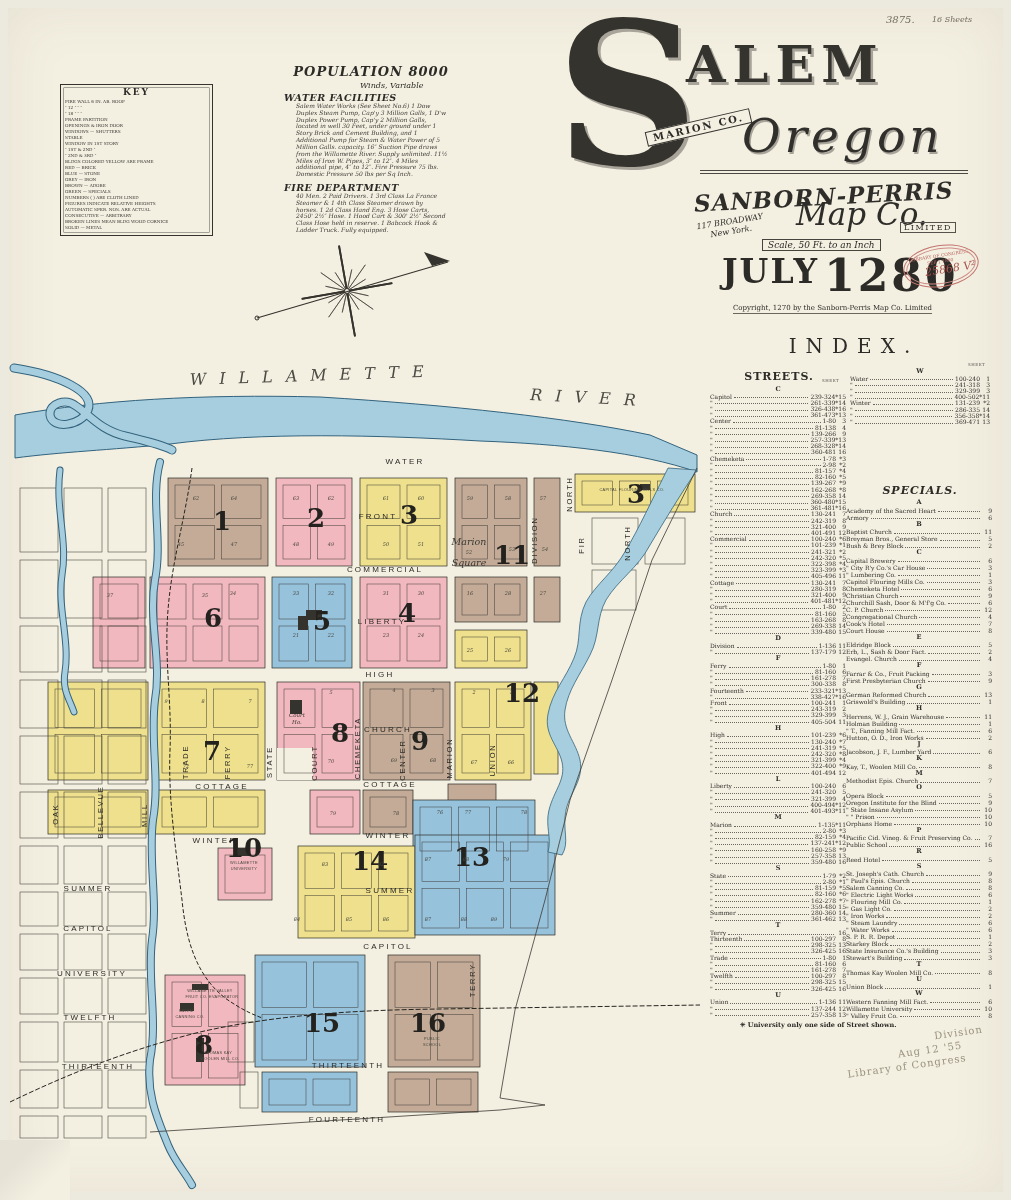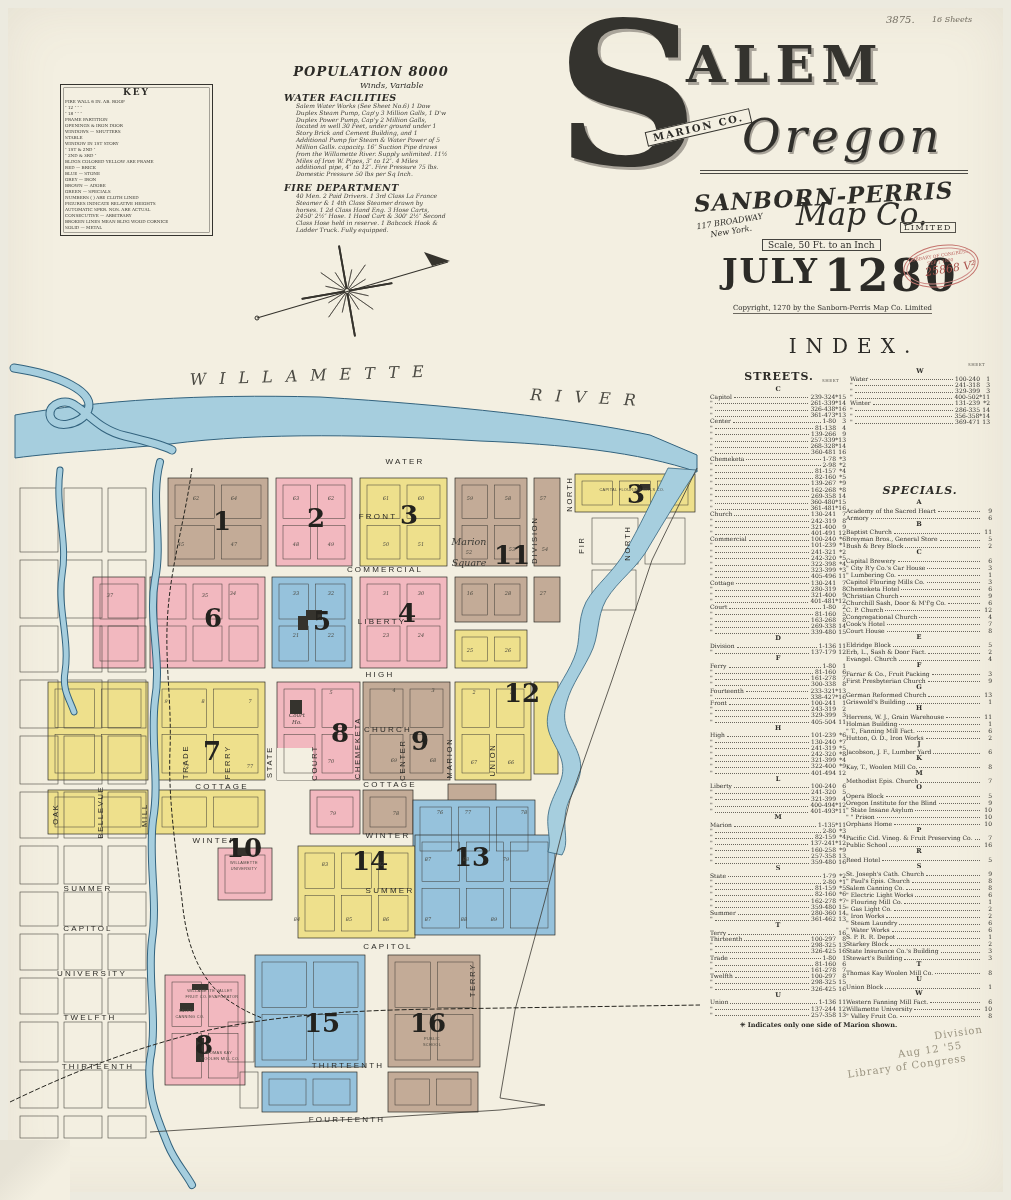--- a/index.html
+++ b/index.html
@@ -18,21 +18,21 @@
   #marion{left:645px;top:120px;transform:rotate(-13deg);border:1px solid #34332e;background:#f3efe1;
           font-size:10px;letter-spacing:2px;padding:1px 6px;font-weight:bold;}
   #oregon{left:742px;top:108px;font-size:47px;font-style:italic;letter-spacing:4px;color:#302f2b;
           text-shadow:1.5px 1.5px 0 #a9a49a;}
   #flourish{left:700px;top:170px;width:268px;border-top:1px solid #4a4944;border-bottom:1px solid #4a4944;height:2px;}
   #sanborn{left:694px;top:183px;font-size:23px;font-weight:bold;font-style:italic;letter-spacing:1px;
            transform:rotate(-3deg);color:#2e2d29;}
   #addr{left:697px;top:217px;font-size:8px;font-style:italic;transform:rotate(-9deg);text-align:center;line-height:1.2;}
   #mapco{left:796px;top:196px;font-size:31px;font-style:italic;font-weight:normal;color:#2e2d29;}
   #limited{left:900px;top:222px;font-size:8px;letter-spacing:1.5px;border:1px solid #55534c;padding:0 3px;}
-  #scalebox{left:762px;top:239px;border:1px solid #44433e;font-size:9px;padding:0 5px;background:#f3efe1;}
+  #scalebox{left:762px;top:239px;border:1px solid #44433e;font-size:9px;font-style:italic;padding:0 5px;background:#f3efe1;}
   #date{left:722px;top:250px;}
   #date .july{font-size:33px;font-weight:bold;letter-spacing:2px;vertical-align:8px;}
   #date .y1890{font-size:44px;font-weight:bold;letter-spacing:3px;}
   #copyright{left:733px;top:304px;font-size:7px;border-bottom:1px solid #6b675e;padding-bottom:1px;}
   
   #red-stamp{left:903px;top:245px;width:76px;height:42px;border:1.5px solid #c4736d;border-radius:50%;
              transform:rotate(-9deg);color:#bb6660;font-size:4.5px;text-align:center;line-height:1.3;
              padding-top:7px;box-sizing:border-box;outline:1px solid #cf8d88;outline-offset:-4px;}
   #red-note{left:925px;top:262px;font-size:11px;font-style:italic;color:#ab534d;transform:rotate(-9deg);}
   
@@ -1407,21 +1407,21 @@
         <span>Willamette University</span>
         <span class="ld"></span>
         <span class="sh">10</span>
       </div>
       <div class="srow">
         <span>"  Valley Fruit Co.</span>
         <span class="ld"></span>
         <span class="sh">8</span>
       </div>
     </div>
-  <div class="abs" id="footnote">✳ Indicates only one side of Marion shown.</div>
+  <div class="abs" id="footnote">✳ University only one side of Street shown.</div>
 
   <div class="abs" id="loc-stamp">
     <div class="l1">Division</div>
     <div class="l2">Aug 12 '55</div>
     <div class="l3">Library of Congress</div>
   </div>
 
   <div class="abs" id="curl"></div>
 </div>
 

